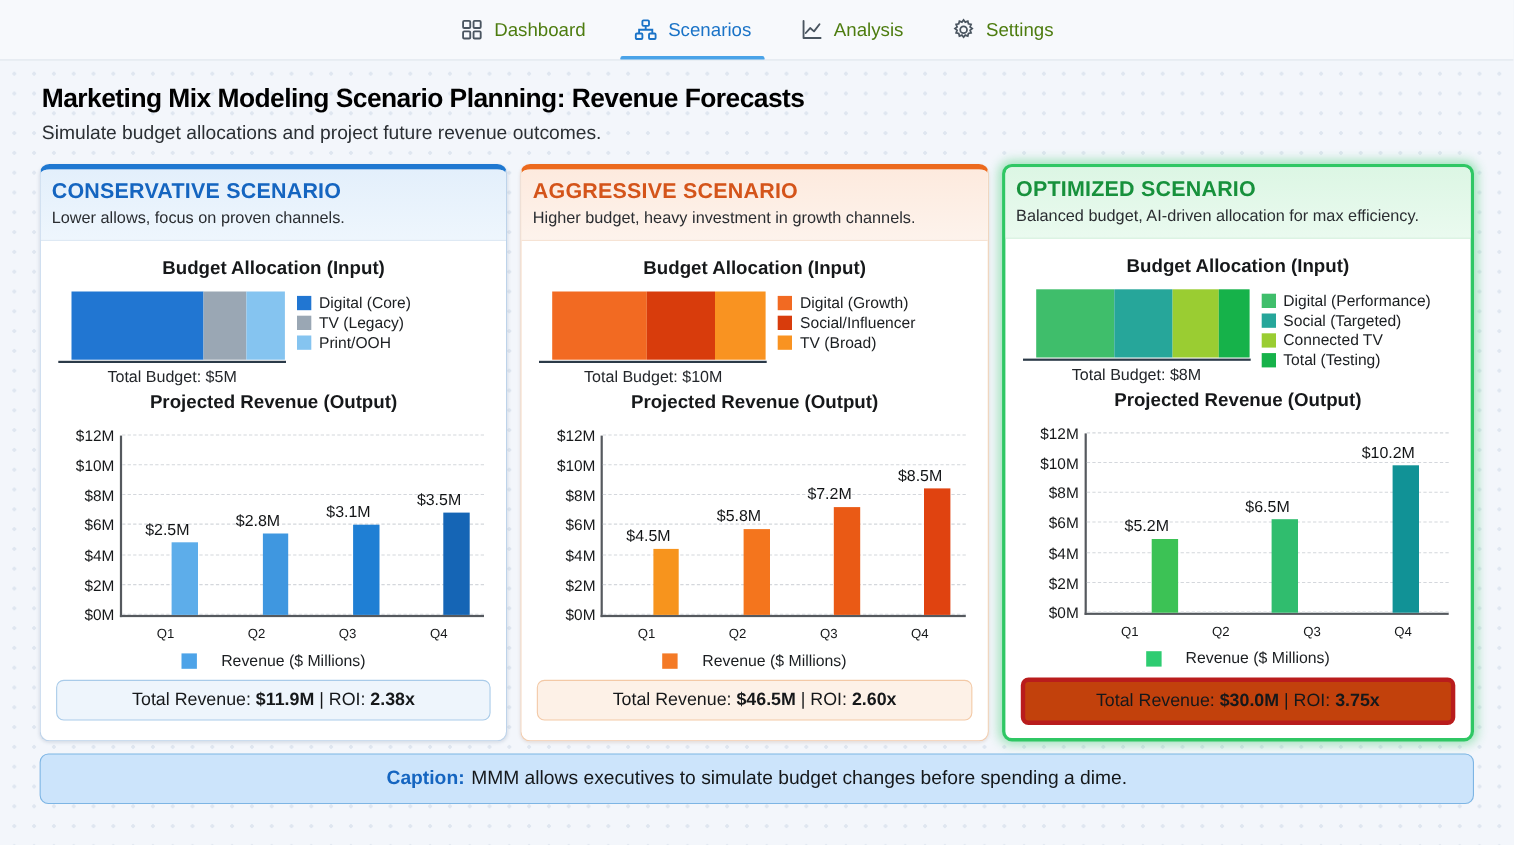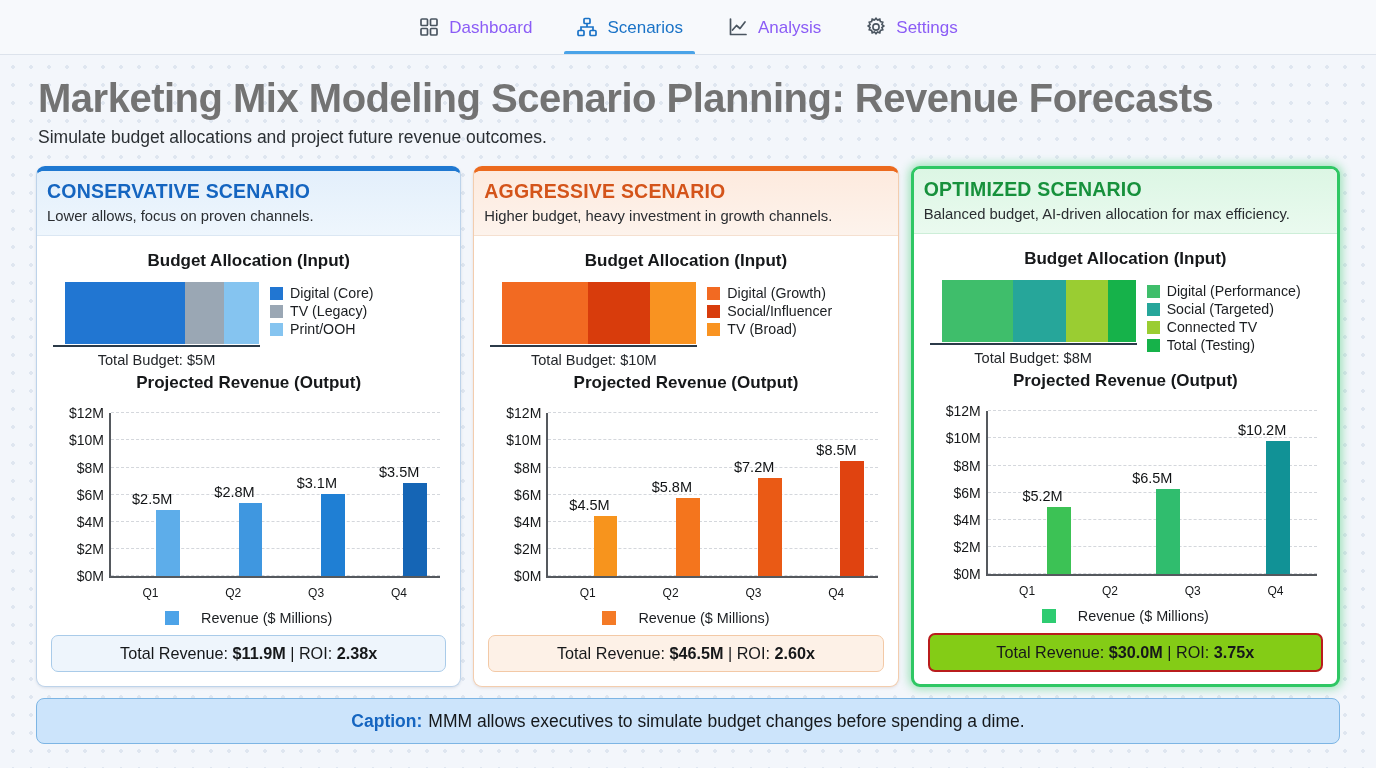--- a/index.html
+++ b/index.html
@@ -33,45 +33,45 @@
     gap: 0px;
     position: relative;
     z-index: 5;
   }
   .nav-item {
     display: flex;
     align-items: center;
     gap: 9px;
     padding: 0 22px;
     font-size: 17px;
-    color: #8b5cf6;
+    color: #4d7c0f;
     cursor: pointer;
     position: relative;
   }
   .nav-item .nav-label { line-height: 1; }
   .nav-item.active { color: #1a73c7; font-weight: 500; }
   .nav-item.active::after {
     content: "";
     position: absolute;
     left: 10px; right: 10px; bottom: 0;
     height: 3px;
     background: #4aa3e8;
     border-radius: 2px 2px 0 0;
   }
   .nav-icon { width: 22px; height: 22px; display: block; flex: 0 0 22px; }
 
   
   .page-head {
     padding: 22px 0 6px 38px;
   }
   .page-title {
-    font-size: 40px;
+    font-size: 24px;
     font-weight: bold;
     letter-spacing: -0.5px;
-    color: #737373;
+    color: #000000;
     line-height: 1.08;
   }
   .page-sub {
     font-size: 17.5px;
     color: #2b2f33;
     margin-top: 7px;
   }
 
   
   .cards {
@@ -217,21 +217,21 @@
     margin-top: 9px;
     text-align: center;
     font-size: 16.2px;
     padding: 8px 6px;
     border-radius: 7px;
     color: #16181a;
   }
   .total-pill b { font-weight: bold; }
   .card.blue   .total-pill { background: #eef5fc; border: 1px solid #a9cbe9; }
   .card.orange .total-pill { background: #fdf1e7; border: 1px solid #f3c9a6; }
-  .card.green  .total-pill { background: #84cc16; border: 2px solid #b91c1c; }
+  .card.green  .total-pill { background: #c2410c; border: 4px solid #b91c1c; }
 
   
   .caption-bar {
     margin: 11px 36px 0 36px;
     background: #cce4fb;
     border: 1px solid #7db5e4;
     border-radius: 8px;
     height: 46px;
     display: flex;
     align-items: center;

